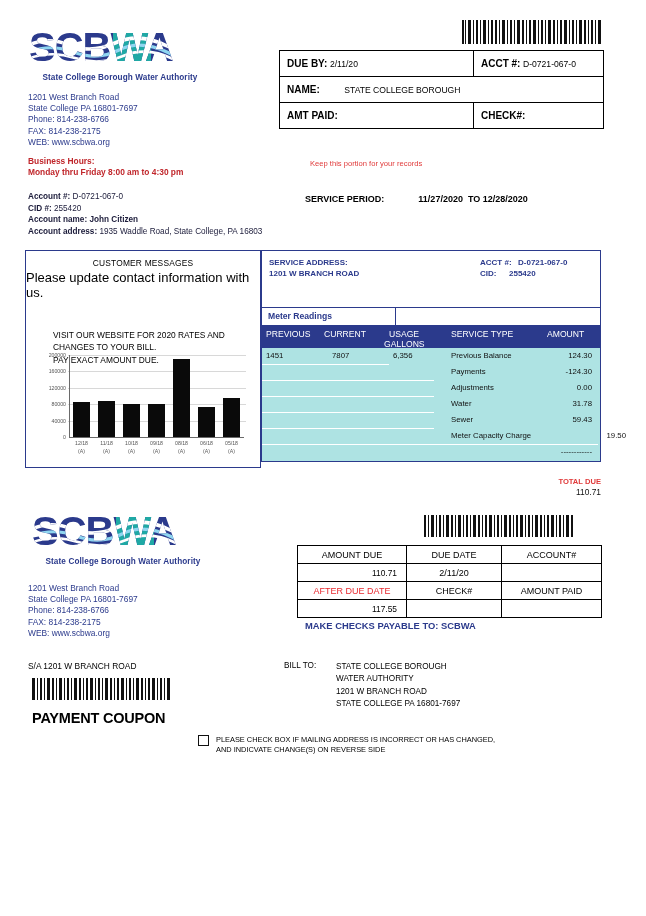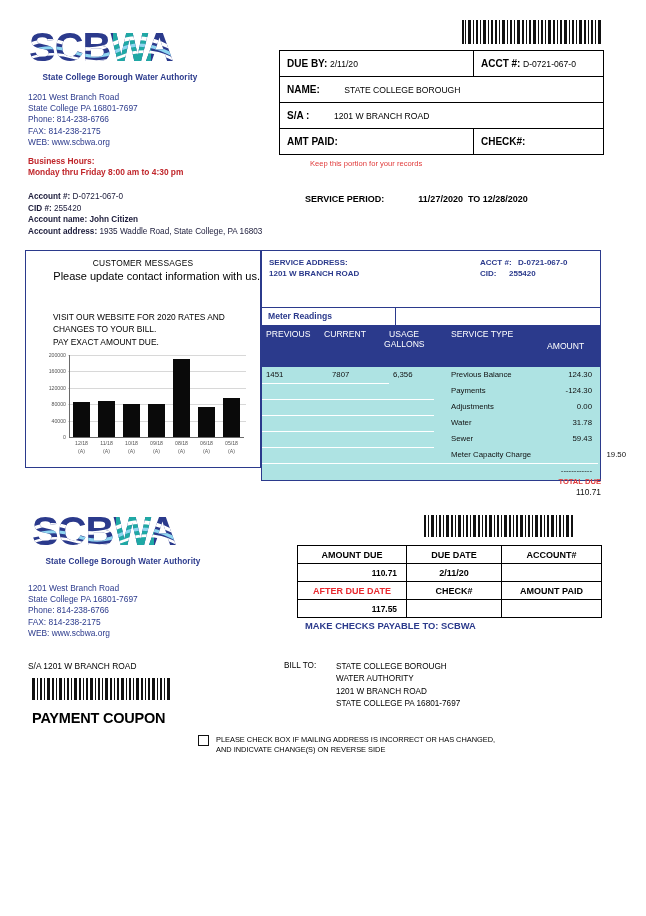--- a/index.html
+++ b/index.html
@@ -28,50 +28,50 @@
   .keepnote{font-size:7.6px;color:#E03A3A;}
   .svcperiod{font-size:9px;font-weight:bold;white-space:nowrap;}
   .svcperiod .gap{display:inline-block;width:34px;}
 
   
   .barcode{display:block;}
 
   
   .cmbox{border:1.6px solid #2B3A8C;width:236px;height:218px;box-sizing:border-box;background:#fff;}
   .cm-title{text-align:center;font-size:8.4px;margin-top:7px;letter-spacing:.2px;}
-  .cm-sub{text-align:right;font-size:11px;margin-top:2px;}
+  .cm-sub{text-align:left;font-size:13px;margin-top:2px;}
   .cm-body{margin:29px 0 0 27px;font-size:8.4px;line-height:12.4px;}
 
   
   .chart{position:absolute;left:14px;top:100px;width:208px;height:108px;}
   .ytick{position:absolute;font-size:5.2px;color:#555;text-align:right;width:26px;}
   .gridline{position:absolute;left:28px;right:2px;height:1px;background:#d8d8d8;}
   .axisline{position:absolute;background:#6a6a6a;}
   .bar{position:absolute;background:#0a0a0a;}
   .xtick{position:absolute;font-size:5.2px;color:#555;text-align:center;}
 
   
   .mrbox{width:340px;box-sizing:border-box;border:1.6px solid #2B3A8C;background:#fff;}
   .mr-head{height:56px;position:relative;}
   .mr-h{position:absolute;font-size:8px;font-weight:bold;color:#2B3A8C;white-space:nowrap;}
   .mr-title{height:17px;border-top:1.2px solid #2B3A8C;position:relative;}
   .mr-title span{position:absolute;left:6px;top:3px;font-size:8.6px;font-weight:bold;color:#2B3A8C;}
   .mr-title .divider{position:absolute;left:133px;top:0;width:1.2px;height:17px;background:#2B3A8C;}
-  .mr-cols{background:#2B3A8C;color:#fff;height:42px;position:relative;}
+  .mr-cols{background:#2B3A8C;color:#fff;height:23px;position:relative;}
   .mr-cols span{position:absolute;font-size:8.6px;}
   .mr-body{background:#AEE3E3;height:113px;position:relative;}
   .mr-body .cell{position:absolute;font-size:7.8px;color:#111;white-space:nowrap;}
   .mr-body .sep{position:absolute;background:#fff;}
 
   .totaldue{font-size:7.6px;font-weight:bold;color:#E03A3A;text-align:right;width:120px;}
   .totalamt{font-size:8.4px;color:#111;text-align:right;width:120px;}
 
   
   table.coupon{border-collapse:collapse;width:305px;table-layout:fixed;}
-  table.coupon td{border:1.4px solid #000;height:17px;font-size:9px;text-align:center;font-weight:bold;padding:0;margin-top:47px;}
+  table.coupon td{border:1.4px solid #000;height:17px;font-size:9px;text-align:center;font-weight:normal;padding:0;margin-top:47px;}
   table.coupon td.num{text-align:right;padding-right:9px;font-size:8.4px;}
   td.red{color:#E8292F;}
   .makechecks{font-size:9.4px;font-weight:bold;color:#2B3A8C;white-space:nowrap;}
 
   .sa-line{font-size:8.4px;white-space:nowrap;}
   .paycoupon{font-size:14.5px;font-weight:bold;letter-spacing:-0.2px;}
   .billto-lbl{font-size:8.2px;}
   .billto{font-size:8.2px;line-height:12.4px;white-space:nowrap;}
   .chkbox{width:11px;height:11px;border:1.3px solid #111;box-sizing:border-box;}
   .chknote{font-size:7.4px;line-height:10.2px;}
@@ -184,26 +184,20 @@
         <span class="val">D-0721-067-0</span>
       </td>
     </tr>
     <tr>
       <td colspan="4">
         <span class="lbl">NAME:</span>
         <span class="val val-ind">STATE COLLEGE BOROUGH</span>
       </td>
     </tr>
     <tr>
-      <td colspan="4">
-        <span class="lbl">S/A :</span>
-        <span class="val val-ind">1201 W BRANCH ROAD</span>
-      </td>
-    </tr>
-    <tr>
       <td colspan="2" style="width:179px">
         <span class="lbl">AMT PAID:</span>
       </td>
       <td colspan="2">
         <span class="lbl">CHECK#:</span>
       </td>
     </tr>
   </tbody>
     </table>
 
@@ -272,21 +266,21 @@
     <div class="mr-title">
       <span>Meter Readings</span>
       <div class="divider"></div>
     </div>
     <div class="mr-cols">
       <span style="left:4px;top:4px;">PREVIOUS</span>
       <span style="left:62px;top:4px;">CURRENT</span>
       <span style="left:127px;top:4px;">USAGE</span>
       <span style="left:122px;top:14px;">GALLONS</span>
       <span style="left:189px;top:4px;">SERVICE TYPE</span>
-      <span style="left:285px;top:16px;text-align:center;">AMOUNT</span>
+      <span style="left:285px;top:4px;text-align:center;">AMOUNT</span>
     </div>
     <div class="mr-body" id="charges-body">
       <span class="cell" style="left:4px;top:3px;">1451</span>
       <span class="cell" style="left:70px;top:3px;">7807</span>
       <span class="cell" style="left:131px;top:3px;">6,356</span>
       <div class="sep" style="left:0;top:16px;width:127px;height:1px;"></div>
       <div class="sep" style="left:0;top:32px;width:172px;height:1px;"></div>
       <div class="sep" style="left:0;top:48px;width:172px;height:1px;"></div>
       <div class="sep" style="left:0;top:64px;width:172px;height:1px;"></div>
       <div class="sep" style="left:0;top:80px;width:172px;height:1px;"></div>

